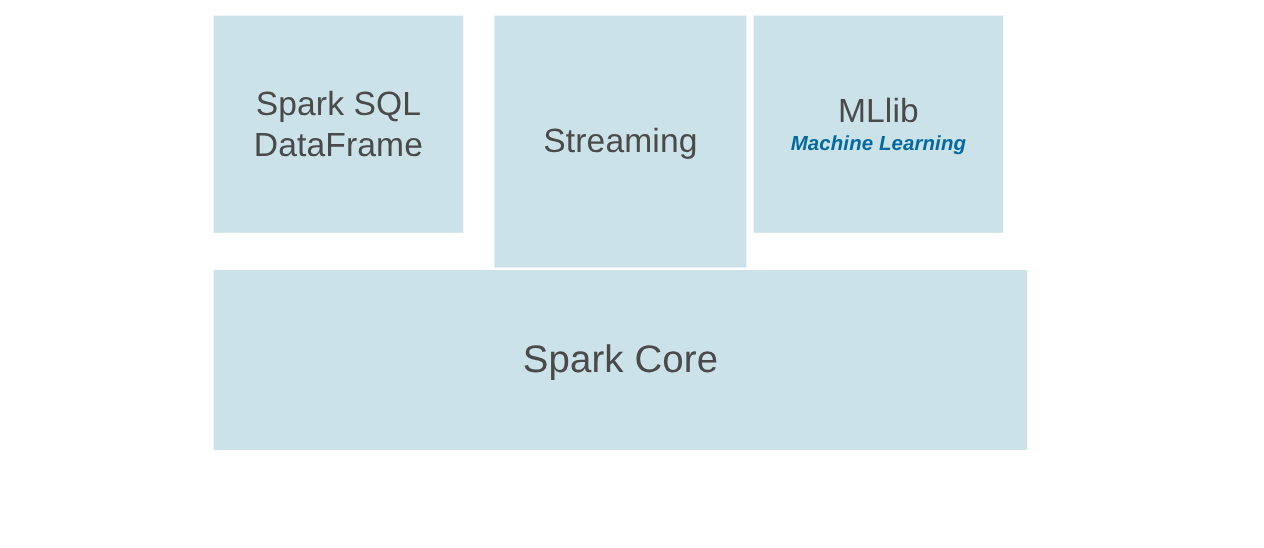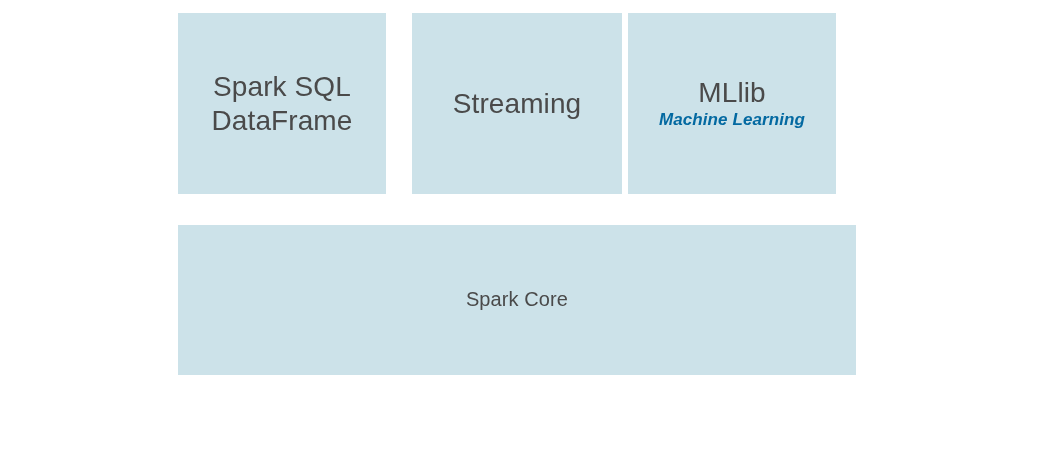--- a/index.html
+++ b/index.html
@@ -52,37 +52,37 @@
   #block-spark-sql {
     left: 178px;
     top: 13px;
     width: 208px;
     height: 181px;
   }
   #block-streaming {
     left: 412px;
     top: 13px;
     width: 210px;
-    height: 181px;
+    height: 210px;
   }
   #block-mllib {
     left: 628px;
     top: 13px;
     width: 208px;
     height: 181px;
   }
   
   #block-spark-core {
     left: 178px;
     top: 225px;
     width: 678px;
     height: 150px;
   }
   #block-spark-core .title {
-    font-size: 20px;
+    font-size: 32px;
   }
 </style>
 </head>
 <body>
 
 <div id="diagram">
 
   <div class="block" id="block-spark-sql">
     <div class="title">Spark SQL
 DataFrame</div>

